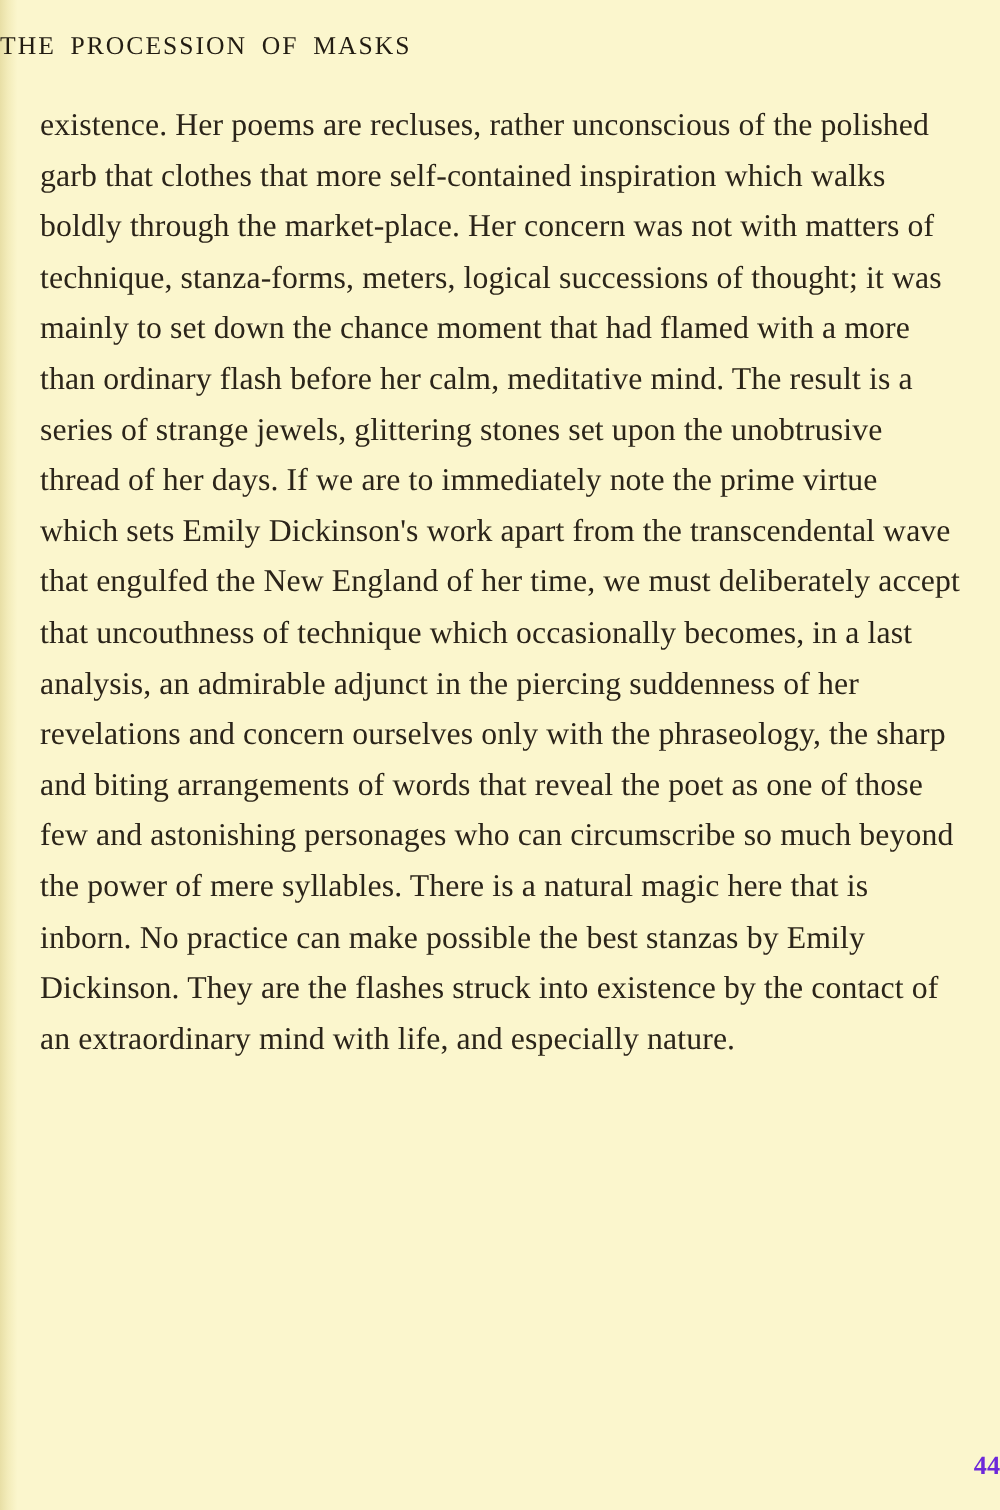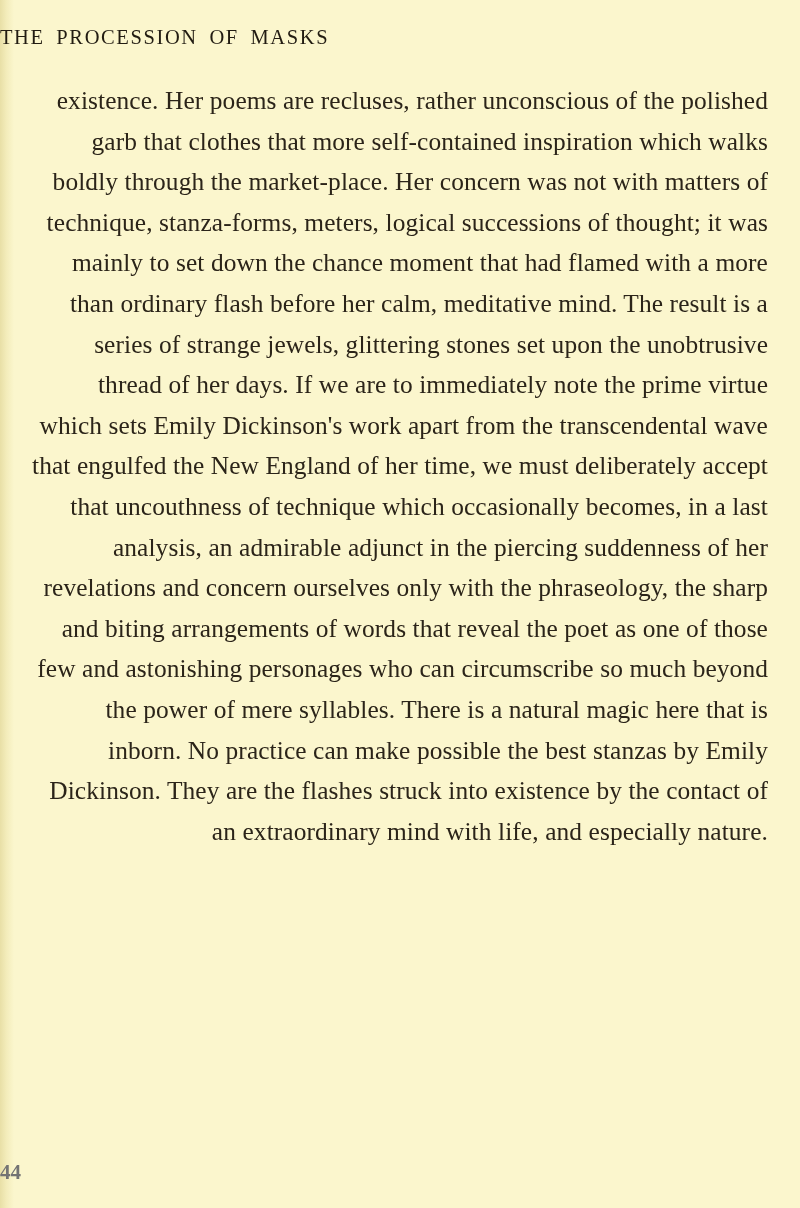--- a/index.html
+++ b/index.html
@@ -51,30 +51,30 @@
     text-align: justify;
     text-justify: inter-word;
     color: #2b2419;
     letter-spacing: 0.1px;
   }
   .body-text p {
     margin: 0;
     text-align: justify;
   }
   .body-text p:last-child {
-    text-align: right;
+    text-align: left;
   }
   .folio {
     position: absolute;
     top: 1160px;
     left: 0;
     width: 800px;
-    text-align: left;
+    text-align: right;
     font-size: 21px;
-    color: #737373;
+    color: #6d28d9;
     font-weight: bold;
   }
 </style>
 </head>
 <body>
 
 <div class="page">
 
   <div class="left-edge"></div>
 

